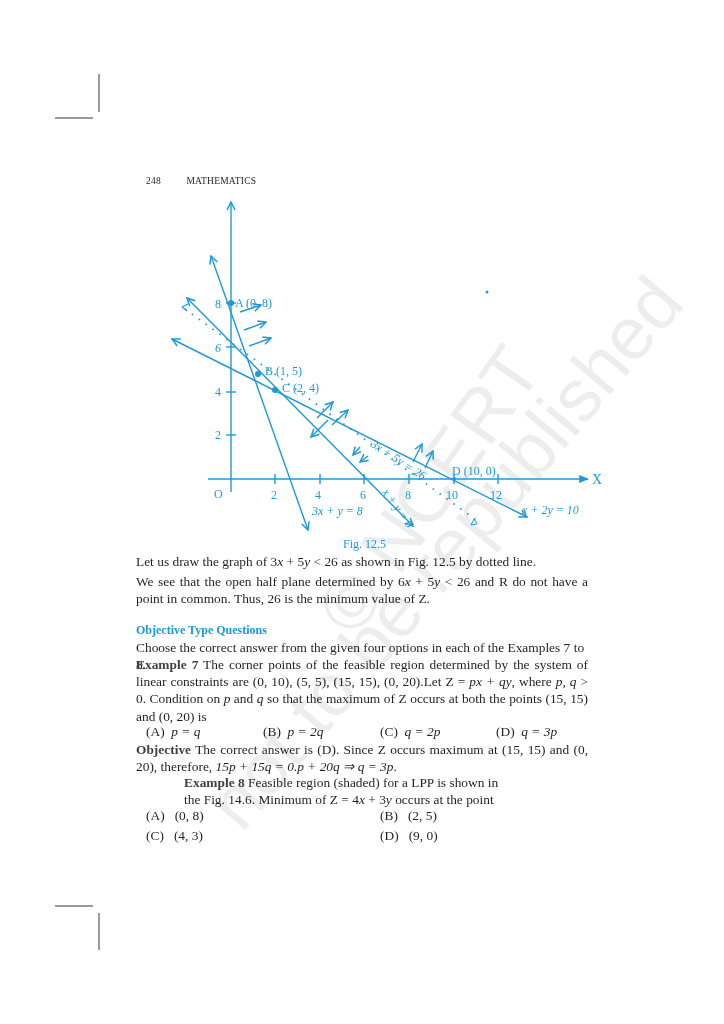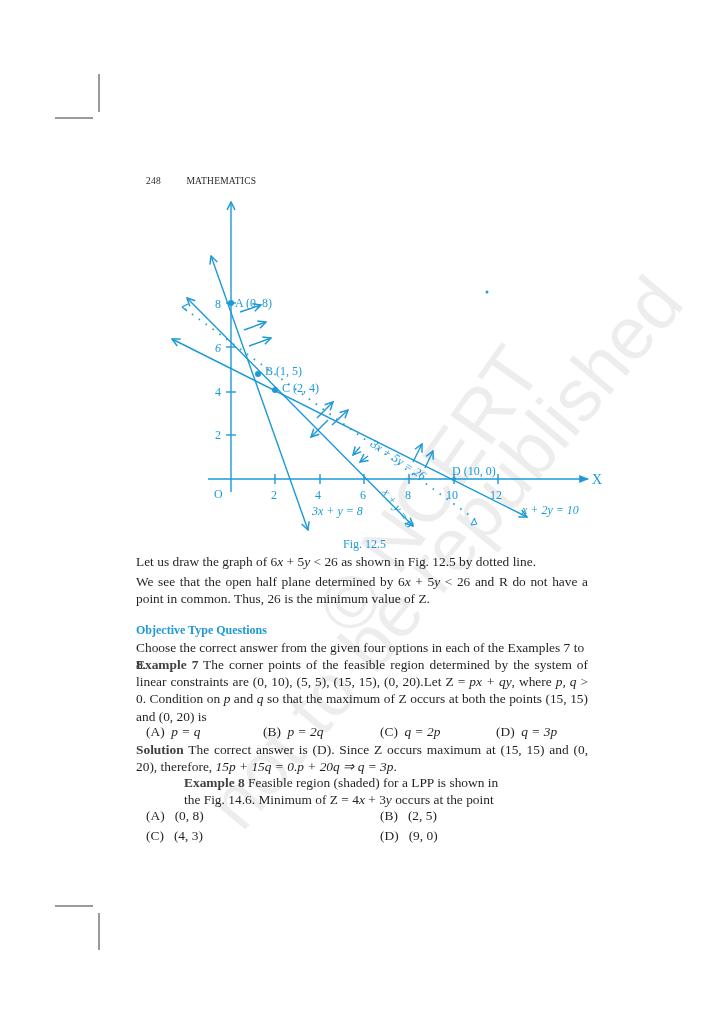--- a/index.html
+++ b/index.html
@@ -115,21 +115,21 @@
       <text x="152" y="323" font-style="italic">3x + y = 8</text>
       <text x="222" y="300" font-style="italic" transform="rotate(55 222 300)">x + y = 6</text>
       <text x="362" y="322" font-style="italic">x + 2y = 10</text>
       <text x="210" y="254" font-style="italic" transform="rotate(33 210 254)">3x + 5y = 26</text>
     </g>
   </svg>
 </div>
 <div class="fig-caption">Fig. 12.5</div>
 
 <div class="text" style="top:553px;">
-  <span>Let us draw the graph of 6</span><i>x</i><span> + 5</span><i>y</i><span> &lt; 26 as shown in Fig. 12.5 by dotted line.</span>
+  <span>Let us draw the graph of 3</span><i>x</i><span> + 5</span><i>y</i><span> &lt; 26 as shown in Fig. 12.5 by dotted line.</span>
 </div>
 
 <div class="text justify" style="top:573px;">
   <span>We see that the open half plane determined by 6</span><i>x</i><span> + 5</span><i>y</i><span> &lt; 26 and R do not have a point in common. Thus, 26 is the minimum value of Z.</span>
 </div>
 
 <div class="text blue-head" style="top:622px;font-size:12px;">Objective Type Questions</div>
 
 <div class="text" style="top:639px;">Choose the correct answer from the given four options in each of the Examples 7 to 8.</div>
 
@@ -144,21 +144,21 @@
   <span>(B)</span>&nbsp;&nbsp;<i>p = 2q</i>
 </div>
 <div class="opt" style="left:380px;top:724px;">
   <span>(C)</span>&nbsp;&nbsp;<i>q = 2p</i>
 </div>
 <div class="opt" style="left:496px;top:724px;">
   <span>(D)</span>&nbsp;&nbsp;<i>q = 3p</i>
 </div>
 
 <div class="text justify" style="top:741px;">
-  <span class="ex-label">Solution</span><span>  The correct answer is (D). Since Z occurs maximum at (15, 15) and (0, 20), therefore, </span><i>15p + 15q = 0.p + 20q ⇒ q = 3p</i><span>.</span>
+  <span class="ex-label">Objective</span><span>  The correct answer is (D). Since Z occurs maximum at (15, 15) and (0, 20), therefore, </span><i>15p + 15q = 0.p + 20q ⇒ q = 3p</i><span>.</span>
 </div>
 
 <div class="text" style="top:774px;margin-left:48px;">
   <span class="ex-label">Example 8</span><span> Feasible region (shaded) for a LPP is shown in</span><br>
   <span>the Fig. 14.6. Minimum of Z = 4</span><i>x</i><span> + 3</span><i>y</i><span> occurs at the point</span>
 </div>
 
 <div class="opt" style="left:146px;top:808px;">
   <span>(A)</span>&nbsp;&nbsp;&nbsp;<span>(0, 8)</span>
 </div>

